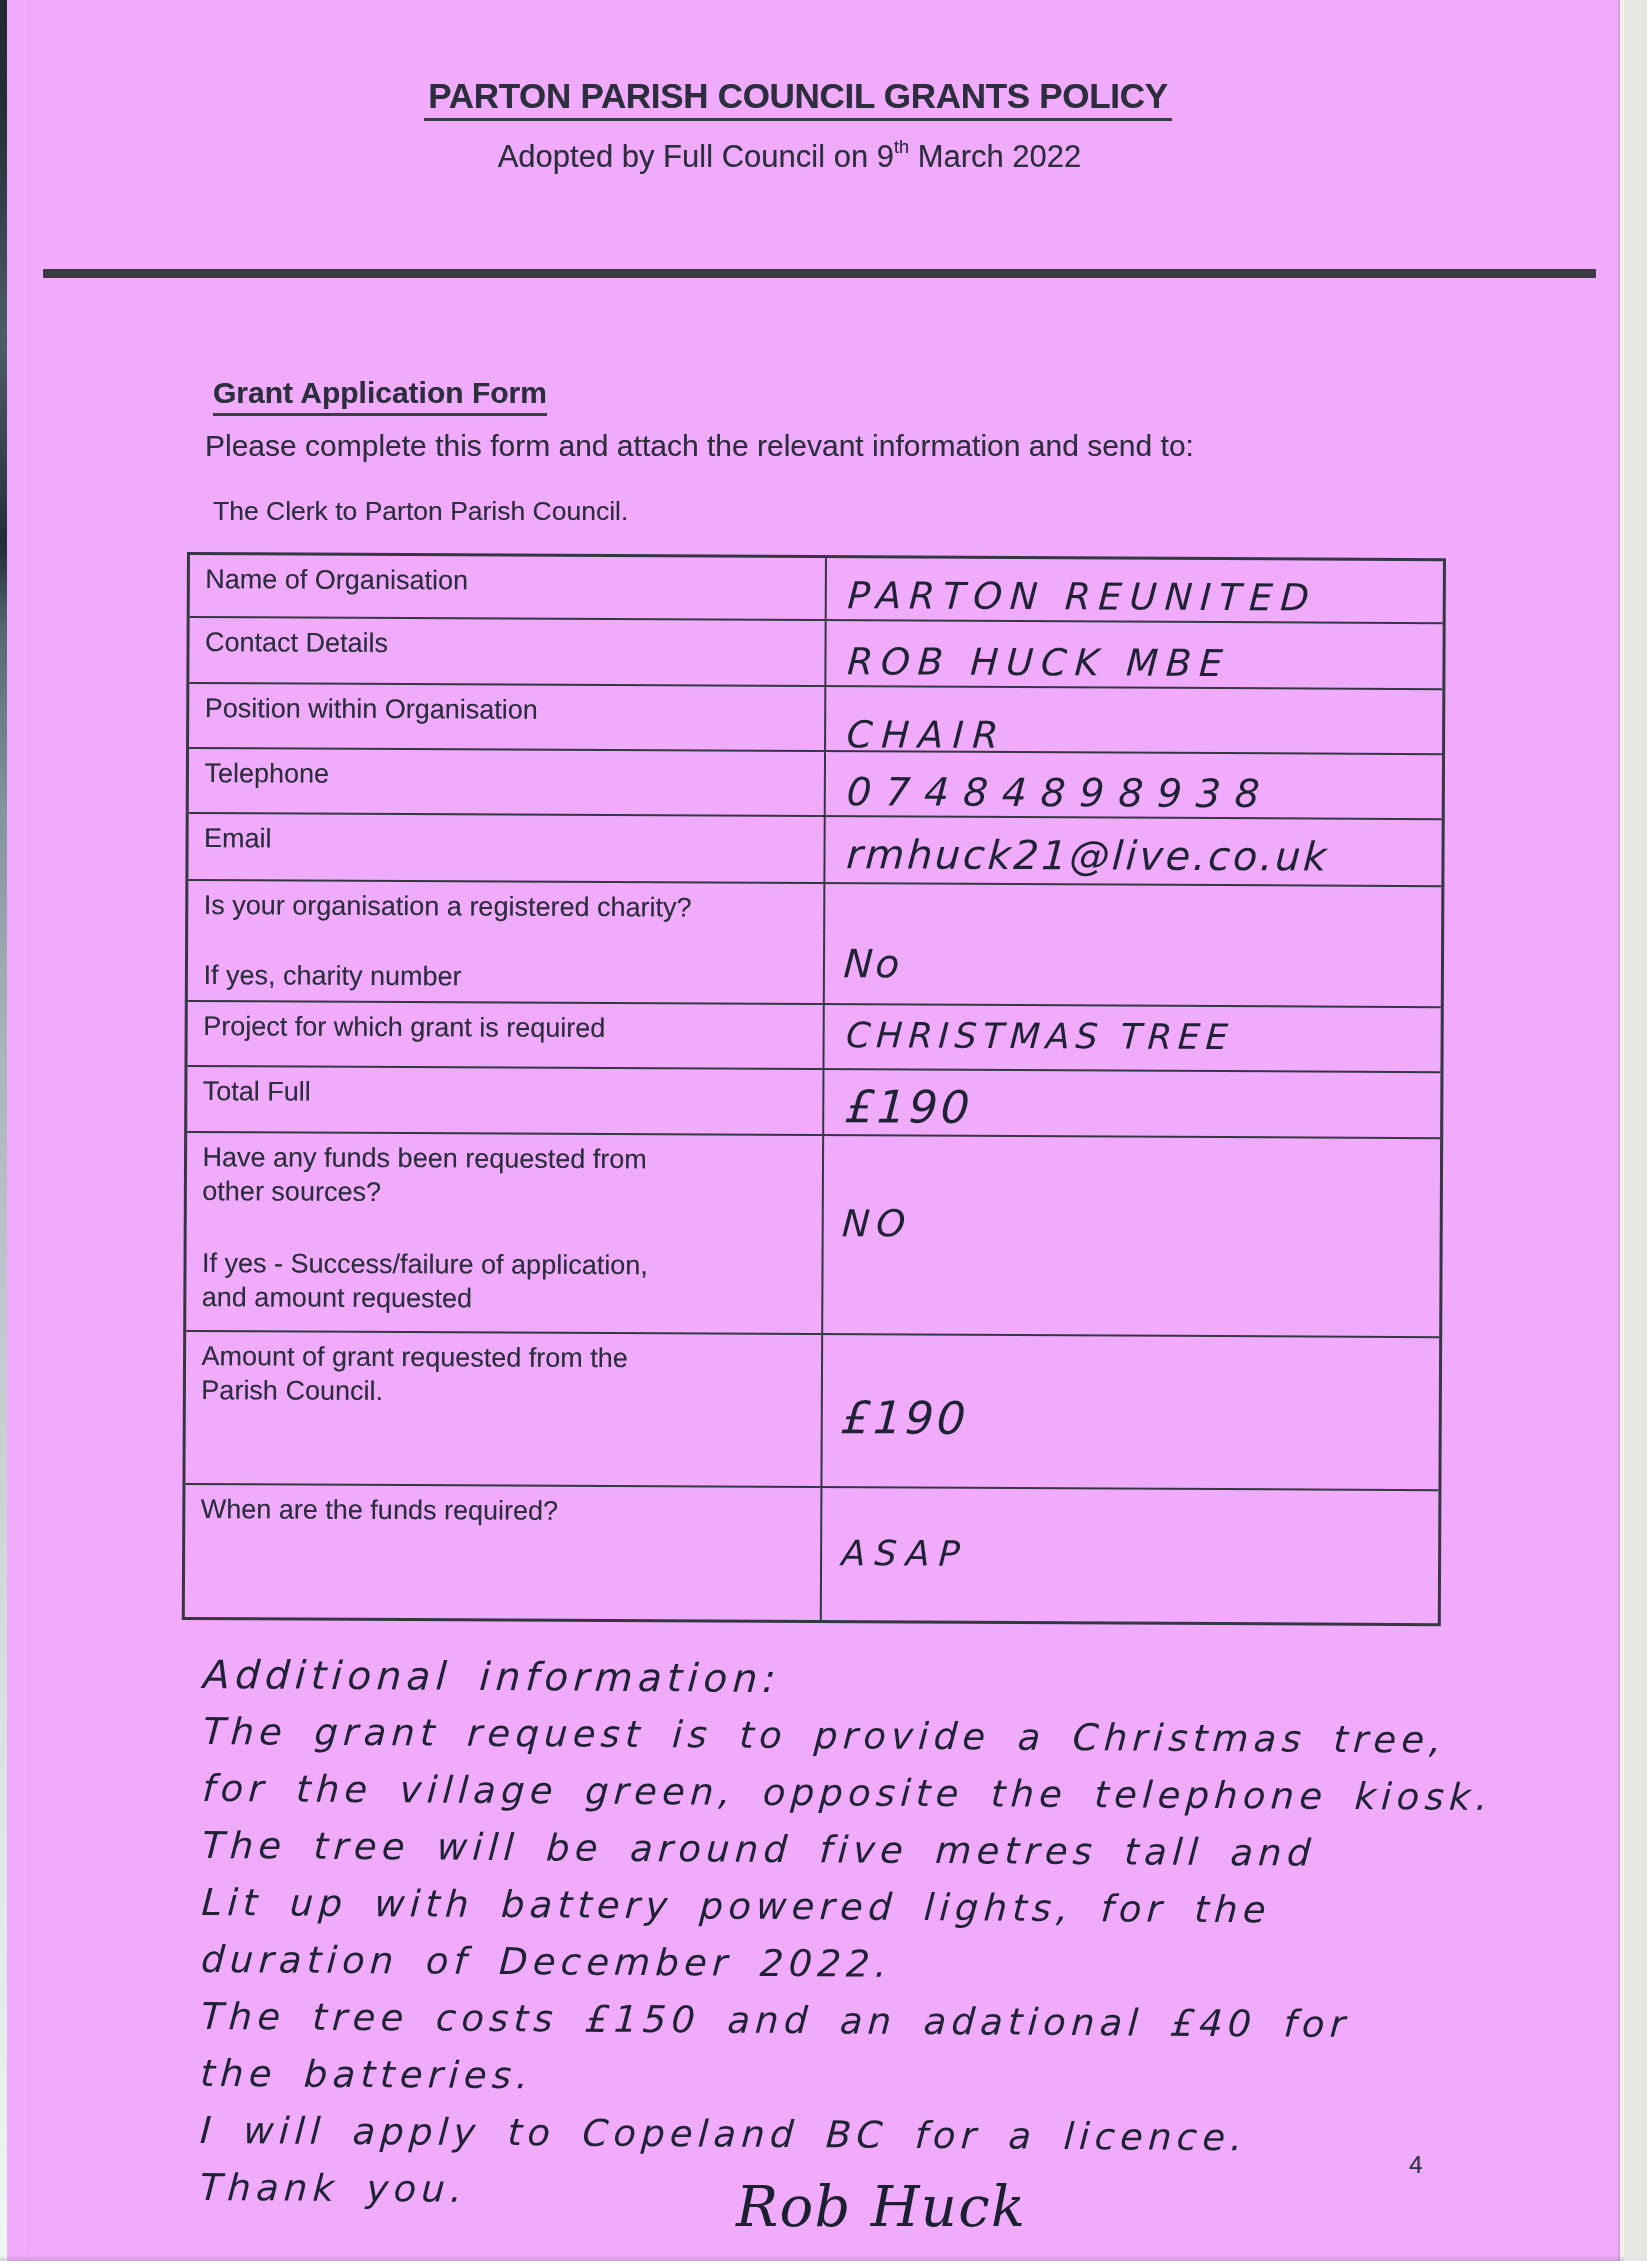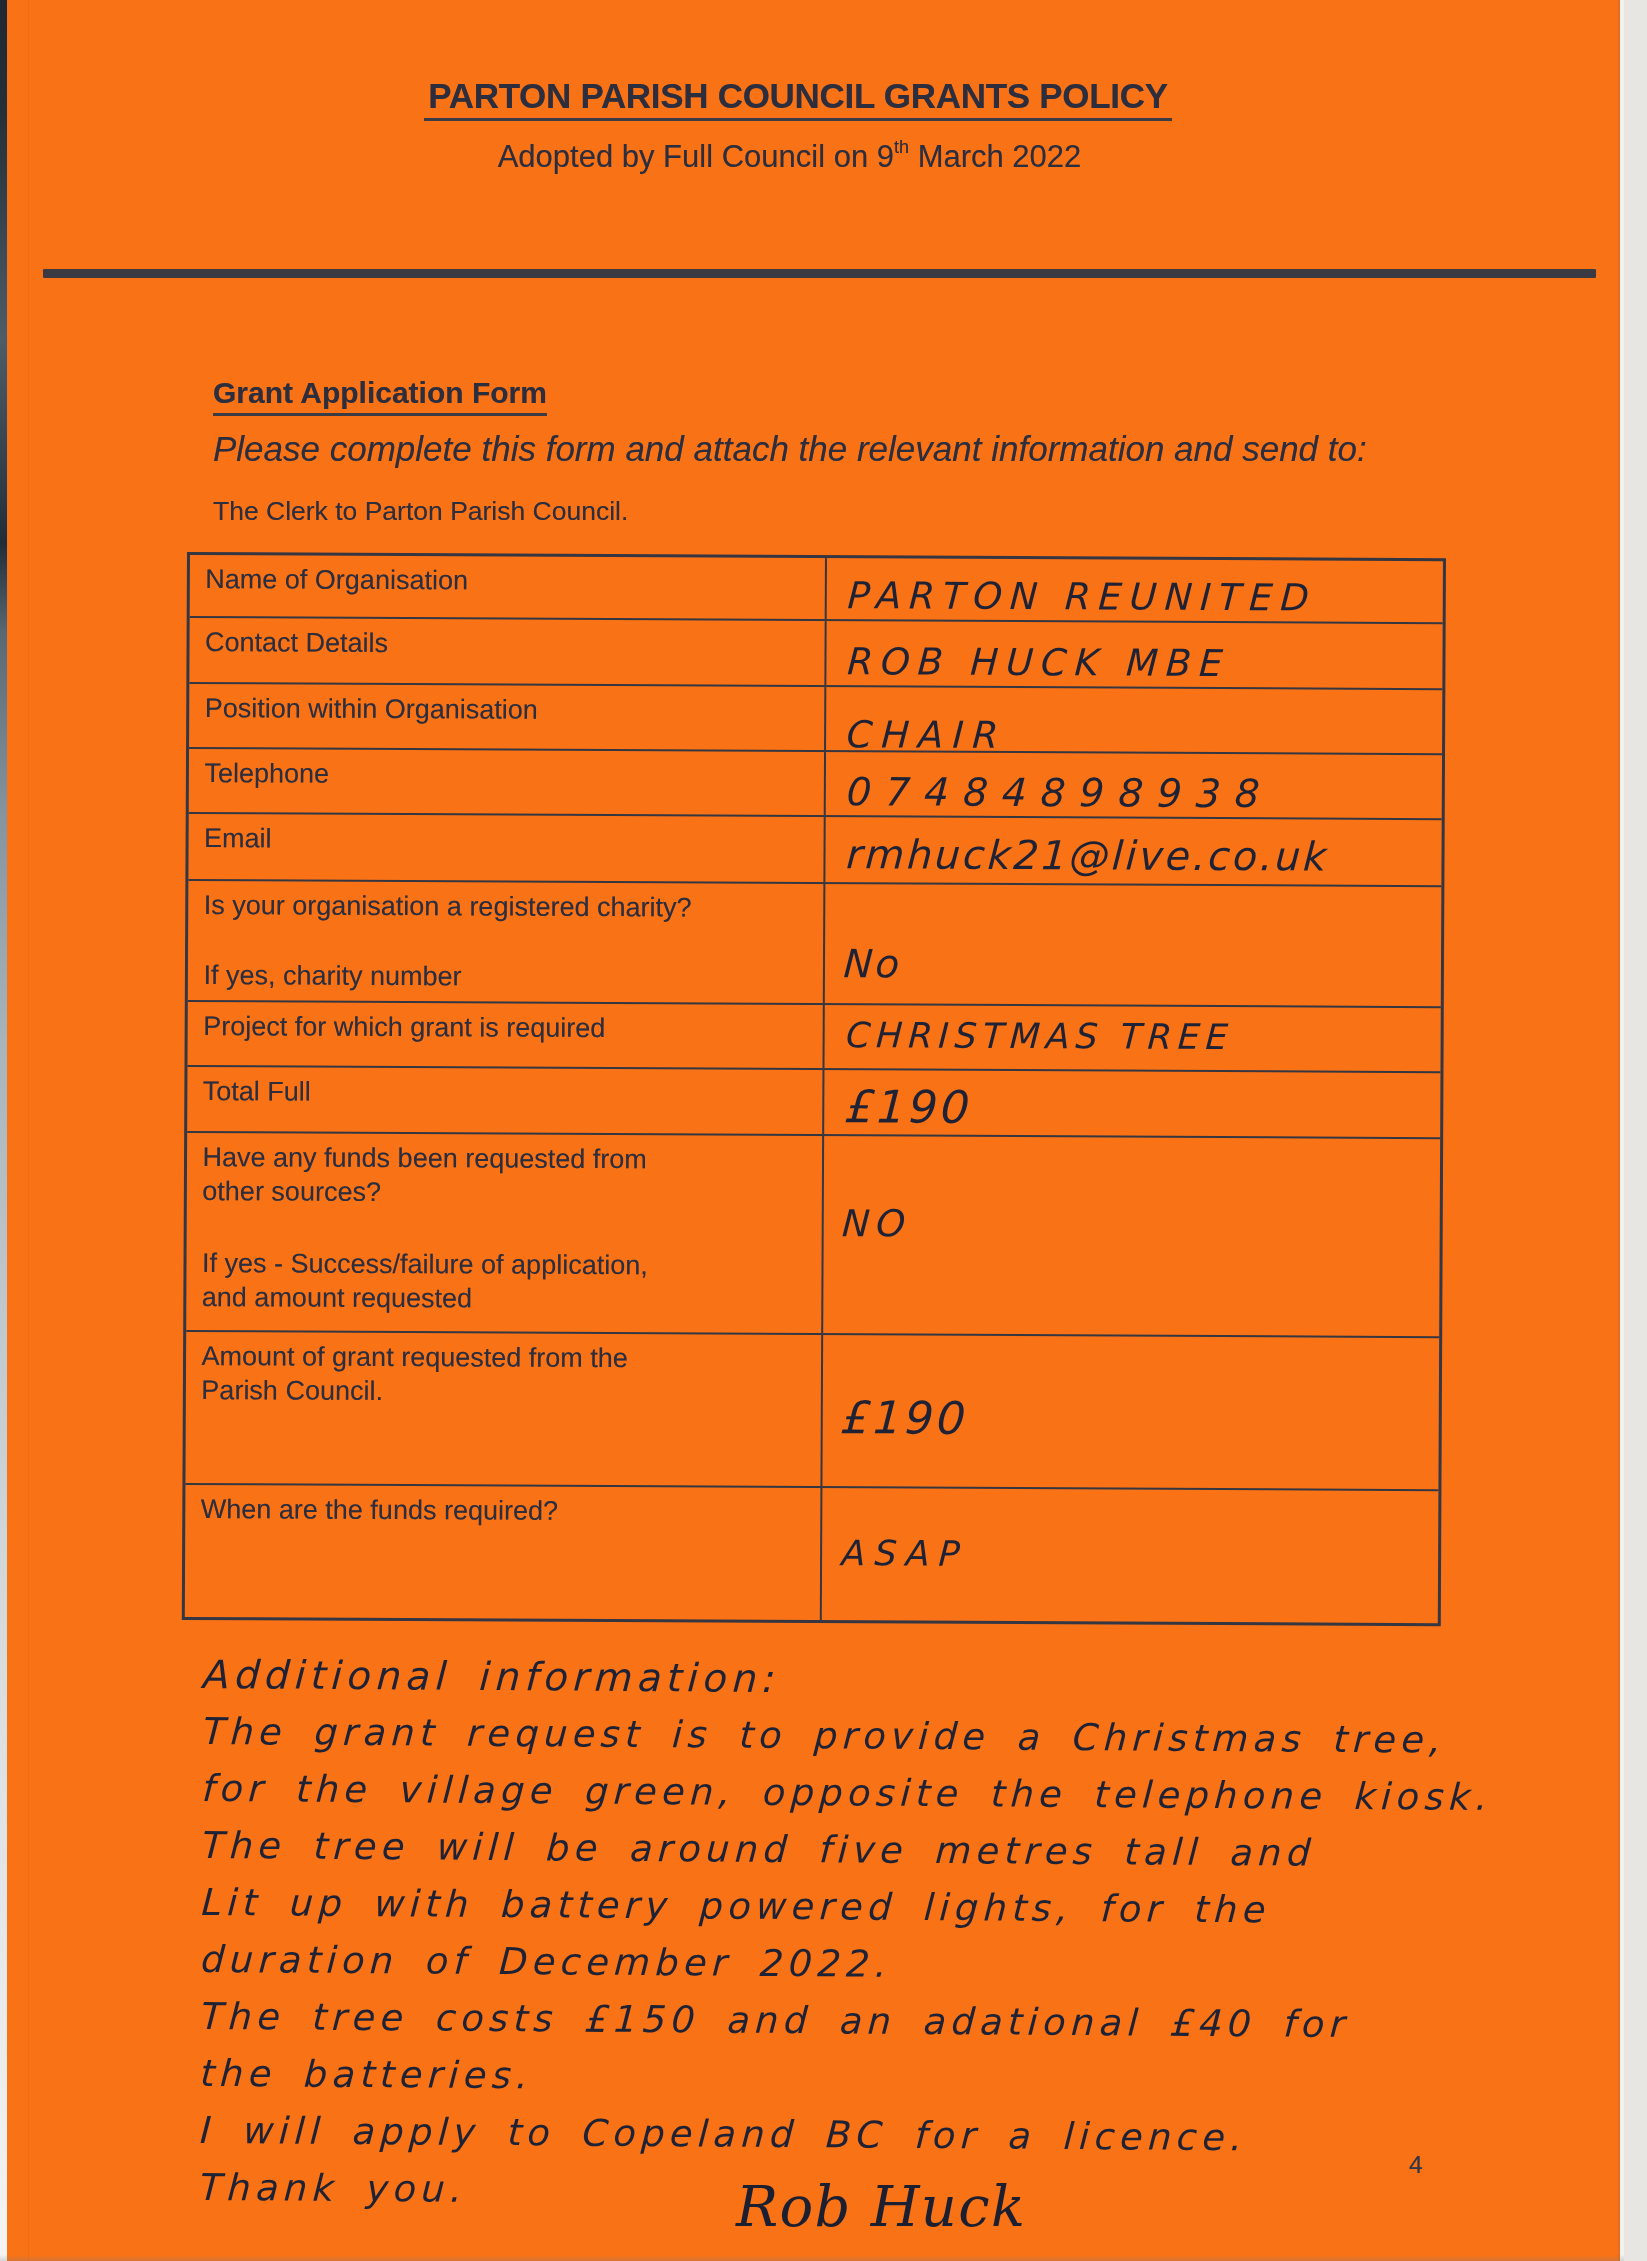--- a/index.html
+++ b/index.html
@@ -1,19 +1,19 @@
 <!DOCTYPE html>
 <html style="font-size:10.3px"><head>
 <meta charset="utf-8">
 <style>
   html,body{margin:0;padding:0;background:#e8e6e2;}
   .scan{
     position:relative;
     width:1624px;height:2261px;
-    background:#f97316;
+    background:#f0abfc;
     overflow:hidden;
     font-family:"Liberation Sans",sans-serif;
     color:#2c2e3e;
   }
   
   .edge-strip{
     position:absolute;left:0;top:0;width:7px;height:2261px;
     background:linear-gradient(180deg,
       #1f2833 0%,#243039 5%,#33414c 9%,#4d5d68 15%,
       #2c3a46 22%,#1f2d3a 24%,#586874 28%,#8494a0 36%,
@@ -40,21 +40,21 @@
   .subtitle sup{font-size:18px;vertical-align:14px;}
   .rule{
     position:absolute;left:43px;top:269px;width:1553px;height:9px;
     background:#3b3a42;border-radius:1.3px;
   }
   .form-heading{
     position:absolute;left:213px;top:376px;
     font-size:30px;font-weight:bold;
     border-bottom:3.2px solid #3a3b45;padding-bottom:3.2px;
   }
-  .instruction{position:absolute;left:213px;top:429px;font-size:35px;font-style:italic;}
+  .instruction{position:absolute;left:205px;top:429px;font-size:30px;}
   .recipient{position:absolute;left:213px;top:496px;font-size:26.5px;}
 
   
   .grant-table{
     position:absolute;left:187px;top:552px;width:1253px;
     border:3.2px solid #343642;
     transform:rotate(0.28deg);transform-origin:top left;
     background:rgba(255,255,255,0.0);
   }
   .t-row{display:flex;border-bottom:2.6px solid #343642;box-sizing:border-box;}

